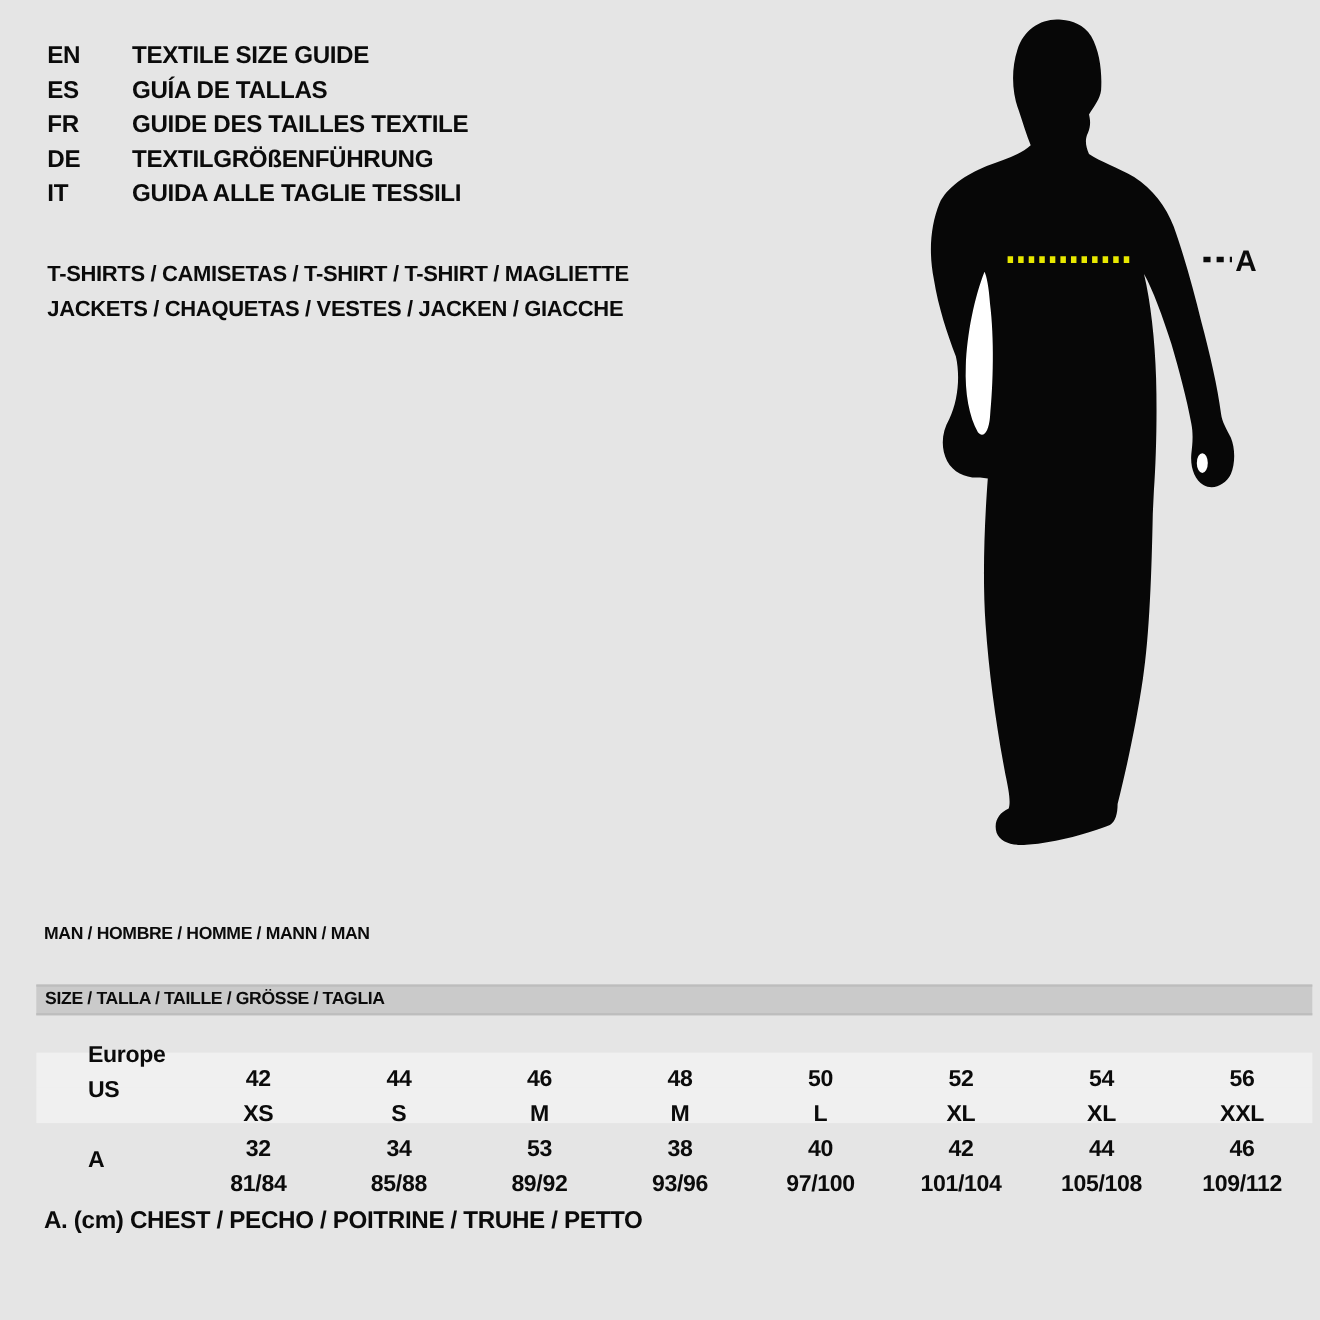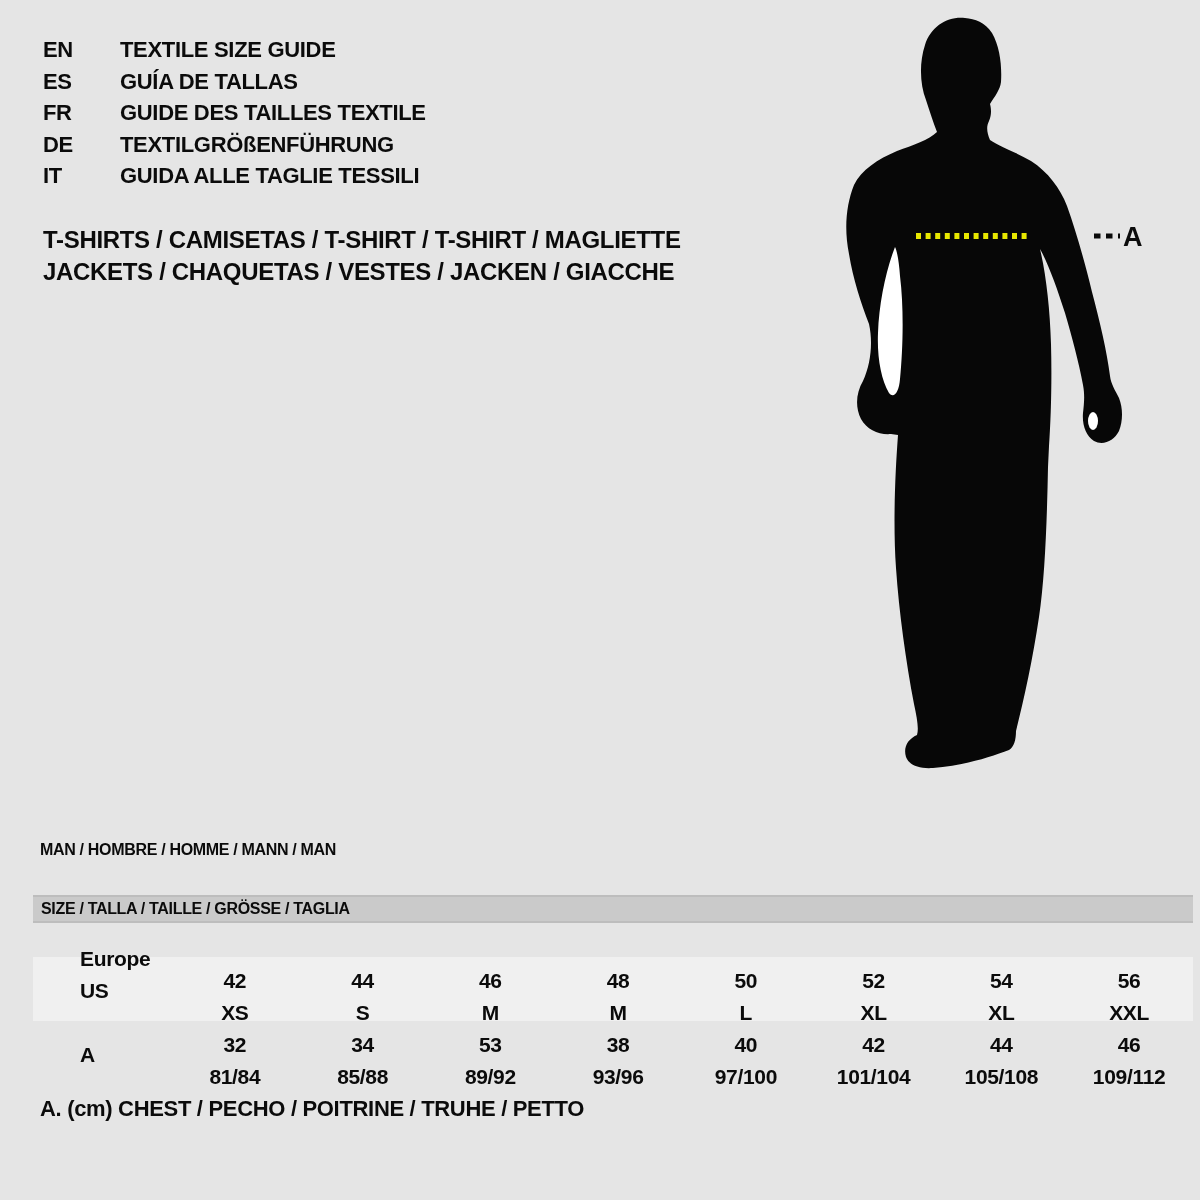--- a/index.html
+++ b/index.html
@@ -5,21 +5,21 @@
   html,body{margin:0;padding:0;background:#ffffff;}
   .canvas{
     position:relative;width:1200px;height:1200px;background:#e5e5e5;overflow:hidden;
     font-family:"Liberation Sans","DejaVu Sans",sans-serif;
     font-weight:bold;color:#0b0b0b;letter-spacing:-0.02em;
   }
   
   .langs{position:absolute;left:43px;top:34px;display:grid;
          grid-template-columns:77px auto;font-size:22px;line-height:31.5px;}
   
-  .cats{position:absolute;left:43px;top:224px;font-size:24px;line-height:31.5px;}
+  .cats{position:absolute;left:43px;top:234px;font-size:20px;line-height:31.5px;}
   
   .figure{position:absolute;left:835px;top:10px;width:310px;height:770px;}
   
   .section-title{position:absolute;left:40px;top:841px;font-size:16px;}
   
   .size-table{position:absolute;left:33px;top:895px;width:1160px;}
   .st-header{box-sizing:border-box;height:28px;background:#cacaca;
              border-top:2px solid #bdbdbd;border-bottom:2px solid #bdbdbd;
              line-height:24px;padding-left:8px;font-size:16px;margin-bottom:2px;}
   .st-row{display:grid;grid-template-columns:138px repeat(8,1fr);

